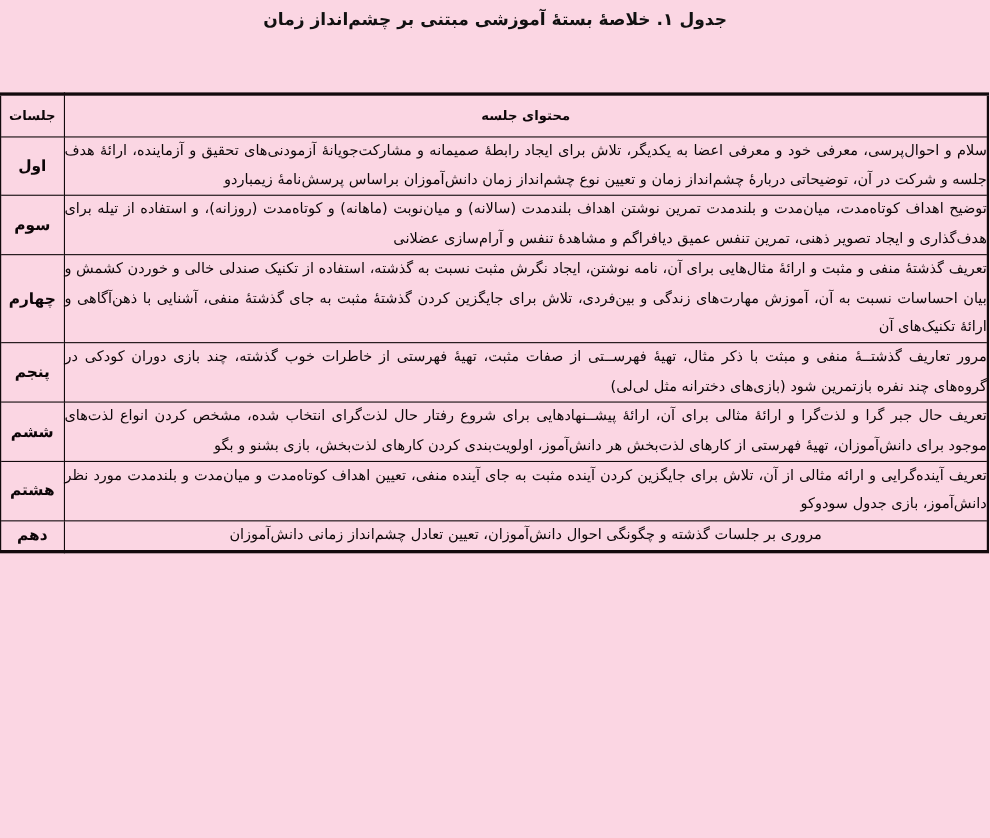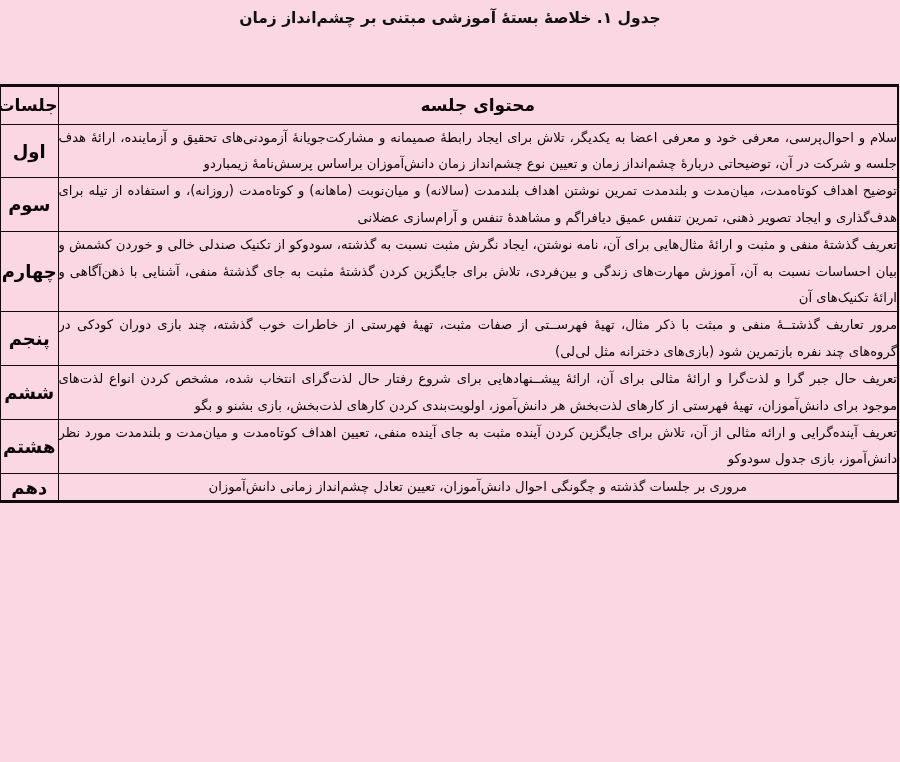--- a/index.html
+++ b/index.html
@@ -49,37 +49,37 @@
   table.summary-table th,
   table.summary-table td {
     border: 1.6px solid #120a0d;
     background: #fbd6e3;
     color: #0d0608;
     vertical-align: middle;
     padding: 0;
   }
   th.head-content, th.head-session {
     text-align: center;
-    font-size: 17px;
+    font-size: 12px;
     font-weight: bold;
     height: 37px;
     border-bottom: 3px solid #120a0d;
   }
   td.cell-content {
     text-align: justify;
     text-align-last: right;
     font-size: 13.2px;
     line-height: 2.0;
     padding: 5px 9px 6px 9px;
     font-weight: normal;
     margin-top: 34px;
   }
   td.cell-session {
     text-align: center;
-    font-size: 18px;
+    font-size: 14px;
     font-weight: bold;
     padding: 2px 1px;
   }
   tr.single-line td.cell-content {
     text-align: left;
     text-align-last: center;
   }
 </style>
 </head>
 <body>
@@ -102,21 +102,21 @@
     <tbody>
       <tr>
         <td class="cell-content">سلام و احوال‌پرسی، معرفی خود و معرفی اعضا به یکدیگر، تلاش برای ایجاد رابطۀ صمیمانه و مشارکت‌جویانۀ آزمودنی‌های تحقیق و آزماینده، ارائۀ هدف جلسه و شرکت در آن، توضیحاتی دربارۀ چشم‌انداز زمان و تعیین نوع چشم‌انداز زمان دانش‌آموزان براساس پرسش‌نامۀ زیمباردو</td>
         <td class="cell-session">اول</td>
       </tr>
       <tr>
         <td class="cell-content">توضیح اهداف کوتاه‌مدت، میان‌مدت و بلندمدت تمرین نوشتن اهداف بلندمدت (سالانه) و میان‌نوبت (ماهانه) و کوتاه‌مدت (روزانه)، و استفاده از تیله برای هدف‌گذاری و ایجاد تصویر ذهنی، تمرین تنفس عمیق دیافراگم و مشاهدۀ تنفس و آرام‌سازی عضلانی</td>
         <td class="cell-session">سوم</td>
       </tr>
       <tr>
-        <td class="cell-content">تعریف گذشتۀ منفی و مثبت و ارائۀ مثال‌هایی برای آن، نامه نوشتن، ایجاد نگرش مثبت نسبت به گذشته، سودوکو از تکنیک صندلی خالی و خوردن کشمش و بیان احساسات نسبت به آن، آموزش مهارت‌های زندگی و بین‌فردی، تلاش برای جایگزین کردن گذشتۀ مثبت به جای گذشتۀ منفی، آشنایی با ذهن‌آگاهی و ارائۀ تکنیک‌های آن</td>
+        <td class="cell-content">تعریف گذشتۀ منفی و مثبت و ارائۀ مثال‌هایی برای آن، نامه نوشتن، ایجاد نگرش مثبت نسبت به گذشته، استفاده از تکنیک صندلی خالی و خوردن کشمش و بیان احساسات نسبت به آن، آموزش مهارت‌های زندگی و بین‌فردی، تلاش برای جایگزین کردن گذشتۀ مثبت به جای گذشتۀ منفی، آشنایی با ذهن‌آگاهی و ارائۀ تکنیک‌های آن</td>
         <td class="cell-session">چهارم</td>
       </tr>
       <tr>
         <td class="cell-content">مرور تعاریف گذشتــۀ منفی و مبثت با ذکر مثال، تهیۀ فهرســتی از صفات مثبت، تهیۀ فهرستی از خاطرات خوب گذشته، چند بازی دوران کودکی در گروه‌های چند نفره بازتمرین شود (بازی‌های دخترانه مثل لی‌لی)</td>
         <td class="cell-session">پنجم</td>
       </tr>
       <tr>
         <td class="cell-content">تعریف حال جبر گرا و لذت‌گرا و ارائۀ مثالی برای آن، ارائۀ پیشــنهادهایی برای شروع رفتار حال لذت‌گرای انتخاب شده، مشخص کردن انواع لذت‌های موجود برای دانش‌آموزان، تهیۀ فهرستی از کارهای لذت‌بخش هر دانش‌آموز، اولویت‌بندی کردن کارهای لذت‌بخش، بازی بشنو و بگو</td>
         <td class="cell-session">ششم</td>
       </tr>

